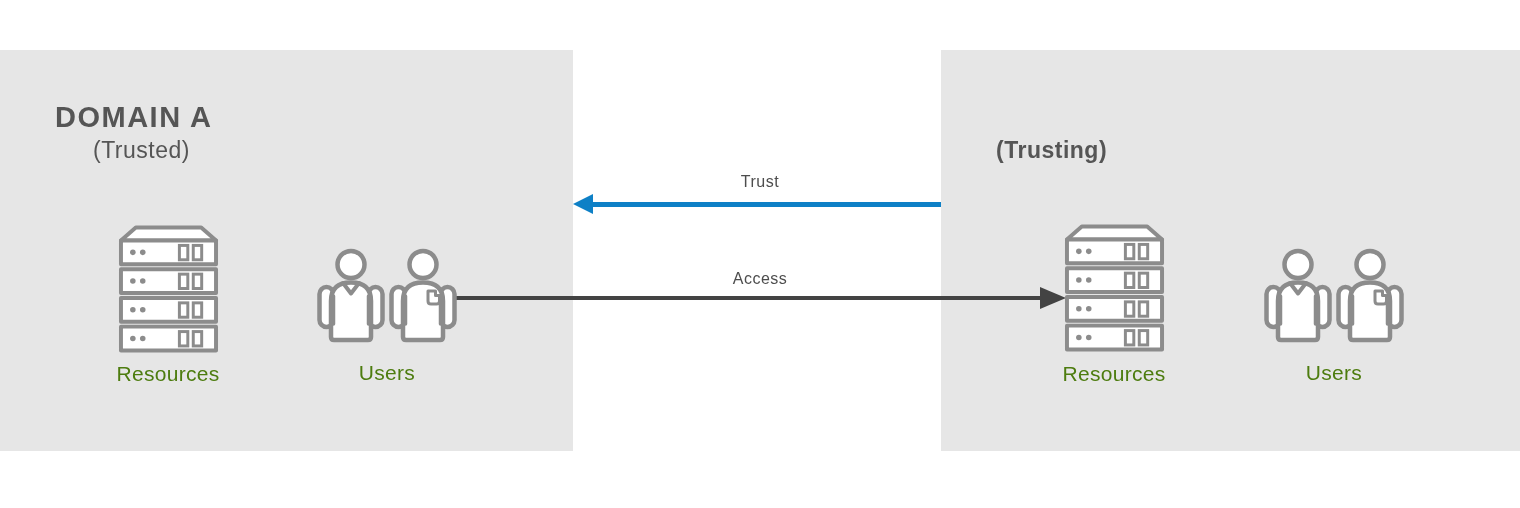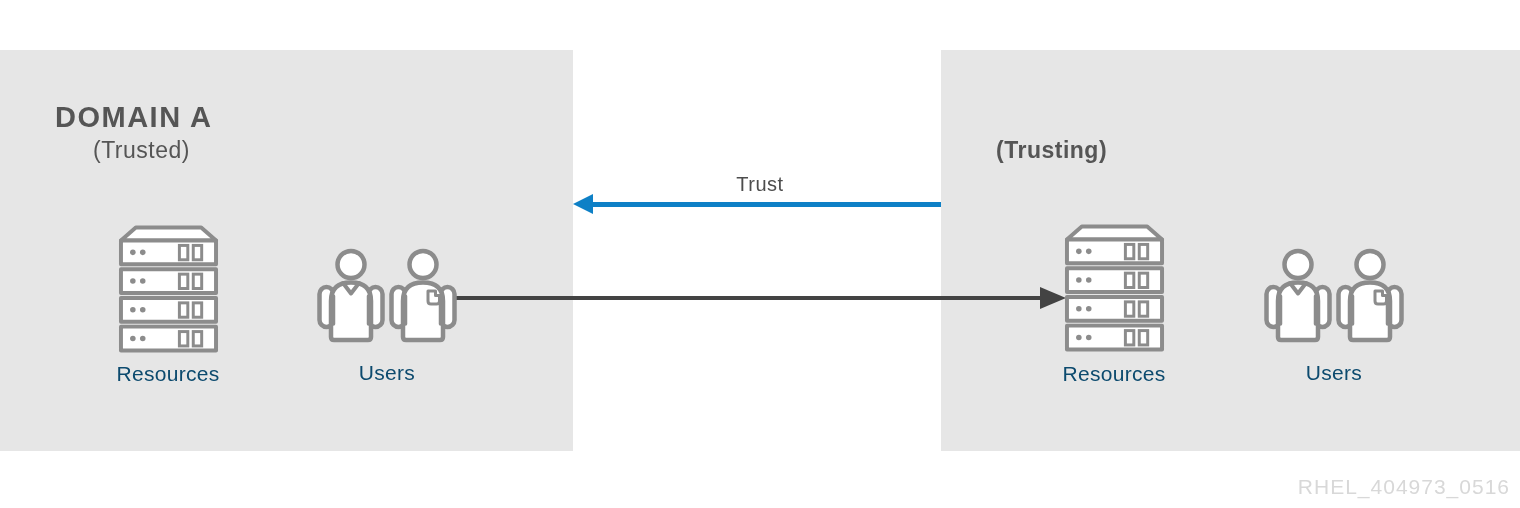--- a/index.html
+++ b/index.html
@@ -11,37 +11,37 @@
   .box-a{left:0;width:573px;}
   .box-b{left:941px;width:579px;}
   .abs{position:absolute;}
   .domain-title{
     font-size:29px;font-weight:bold;color:#555555;letter-spacing:1.5px;line-height:1.1;
   }
   .domain-subtitle{
     font-size:23px;color:#555555;letter-spacing:0.5px;line-height:1.1;
   }
   .arrow-label{
-    width:404px;text-align:center;font-size:20px;color:#4d4d4d;letter-spacing:0.5px;
+    width:404px;text-align:center;font-size:16px;color:#4d4d4d;letter-spacing:0.5px;
   }
   .line{position:absolute;}
   .trust-line{left:591px;top:202px;width:350px;height:5px;background:#0e80c6;}
   .trust-head{
     left:573px;top:194px;width:0;height:0;
     border-top:10px solid transparent;border-bottom:10px solid transparent;
     border-right:20px solid #0e80c6;
   }
   .access-line{left:452px;top:296px;width:590px;height:4px;background:#434343;}
   .access-head{
     left:1040px;top:287px;width:0;height:0;
     border-top:11px solid transparent;border-bottom:11px solid transparent;
     border-left:26px solid #434343;
   }
   .icon-label{
-    text-align:center;font-size:21px;color:#0c4a6e;letter-spacing:0.3px;
+    text-align:center;font-size:21px;color:#4d7c0f;letter-spacing:0.3px;
   }
   .watermark{
     right:10px;top:475px;font-size:21px;color:#d8d8d8;letter-spacing:1px;
   }
 </style>
 </head>
 <body>
 
 <svg width="0" height="0" style="position:absolute" aria-hidden="true">
   <defs>
@@ -105,20 +105,21 @@
 
   <div class="abs domain-title" style="left:55px;top:102px;">DOMAIN A</div>
   <div class="abs domain-subtitle" style="left:49px;top:138px;margin-left:44px;">(Trusted)</div>
 
   <div class="abs domain-subtitle" style="left:996px;top:138px;font-weight:bold;">(Trusting)</div>
 
   <div class="abs arrow-label" style="left:558px;top:173px;">Trust</div>
   <div class="line trust-line"></div>
   <div class="line trust-head"></div>
 
+  <div class="abs arrow-label" style="left:558px;top:270px;">Access</div>
   <div class="line access-line"></div>
   <div class="line access-head"></div>
 
   <svg class="abs" style="left:117px;top:224px;" width="103" height="130">
     <use href="#server-icon"></use>
   </svg>
   <div class="abs icon-label" style="left:96px;top:362px;width:144px;">Resources</div>
 
   <svg class="abs" style="left:317px;top:248px;" width="140" height="96">
     <use href="#users-icon"></use>
@@ -128,15 +129,14 @@
   <svg class="abs" style="left:1063px;top:223px;" width="103" height="130">
     <use href="#server-icon"></use>
   </svg>
   <div class="abs icon-label" style="left:1042px;top:362px;width:144px;">Resources</div>
 
   <svg class="abs" style="left:1264px;top:248px;" width="140" height="96">
     <use href="#users-icon"></use>
   </svg>
   <div class="abs icon-label" style="left:1264px;top:361px;width:140px;">Users</div>
 
-  <div class="abs watermark">RHEL_404973_0516</div>
 
 </div>
 
 </body></html>

